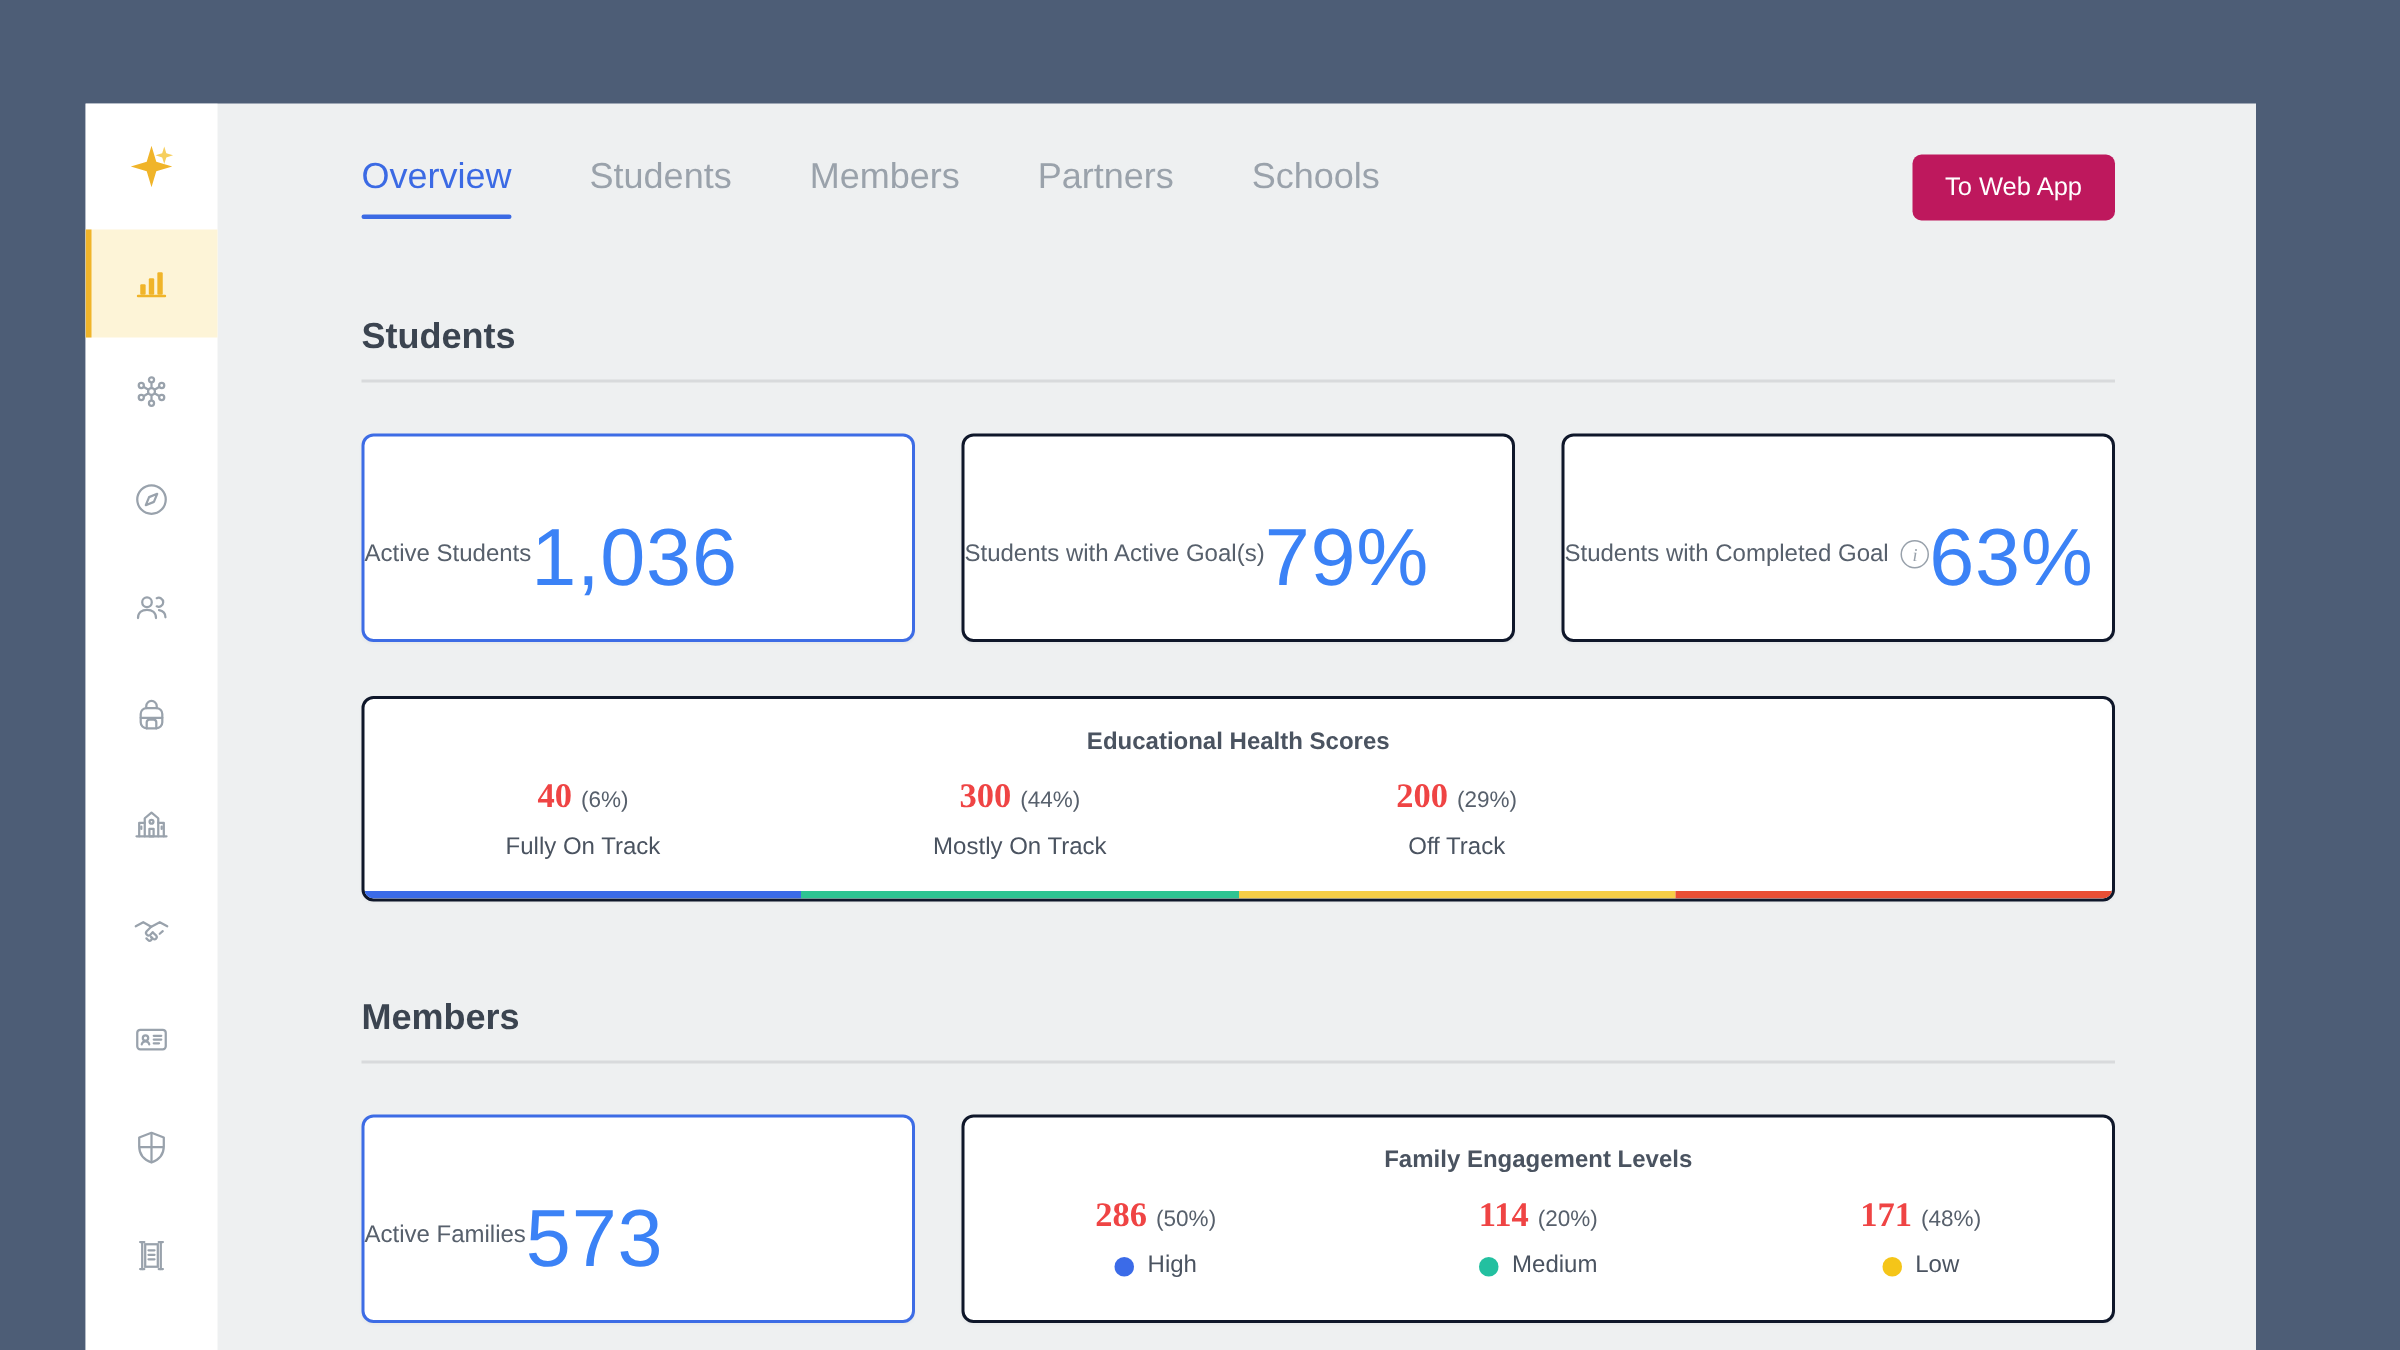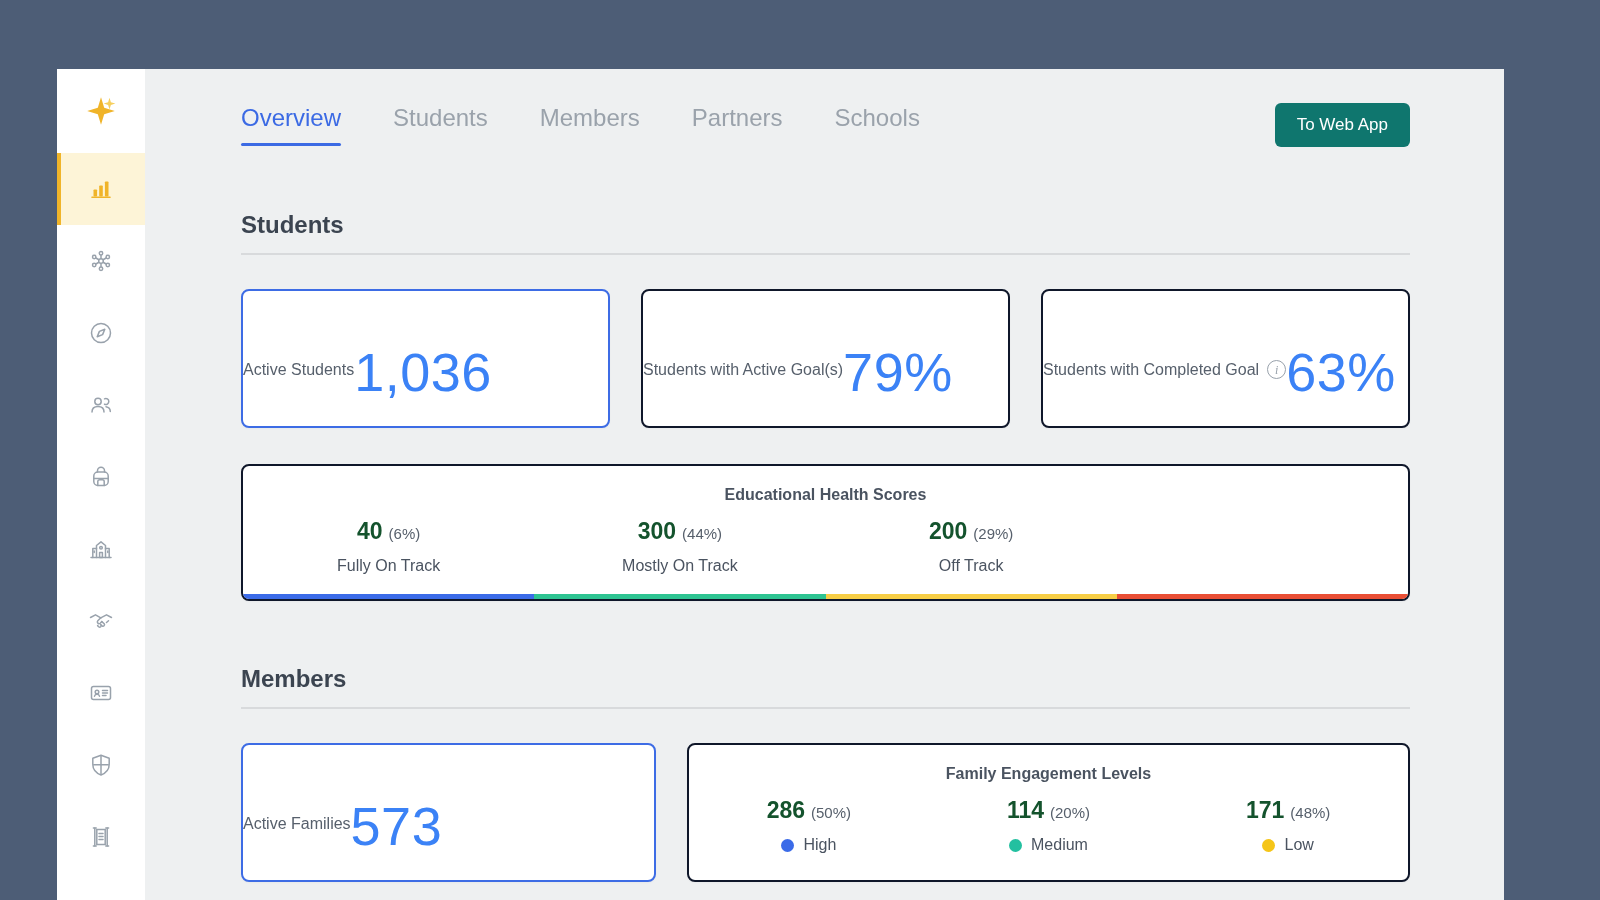--- a/index.html
+++ b/index.html
@@ -35,21 +35,21 @@
   .tab {
     font-size:24px; font-weight:500; color:#9aa2ab;
     position:relative; padding-bottom:14px; cursor:pointer; white-space:nowrap;
   }
   .tab.active { color:#3b6ae4; }
   .tab.active::after {
     content:""; position:absolute; left:0; right:0; bottom:0;
     height:3px; border-radius:2px; background:#3b6ae4;
   }
   .web-app-btn {
-    background:#0f766e; color:#fff; border:none; border-radius:6px;
+    background:#be185d; color:#fff; border:none; border-radius:6px;
     font-size:17px; font-weight:500; padding:12px 22px; cursor:pointer;
     font-family:inherit;
   }
   .section-title { font-size:24px; font-weight:700; color:#3b4450; margin-top:64px; }
   .rule { height:2px; background:#d8dadc; margin-top:14px; }
   
   .cards-3 { display:grid; grid-template-columns:repeat(3,1fr); gap:31px; margin-top:34px; }
   .card {
     background:#fff; border-radius:8px; border:2px solid #0f172a;
     box-shadow:0 1px 2px rgba(0,0,0,0.03);
@@ -65,28 +65,28 @@
     width:19px; height:19px; border-radius:50%; border:1.5px solid #98a1ab;
     color:#98a1ab; font-size:12px; line-height:1;
     display:inline-flex; align-items:center; justify-content:center;
     font-family:"Liberation Serif",serif; font-style:italic; cursor:pointer;
   }
   .wide-card { position:relative; overflow:hidden; padding-top:20px; }
   .health-card { margin-top:36px; height:137px; }
   .card-title { text-align:center; font-size:16px; font-weight:600; color:#4a5360; }
   .health-stats { display:grid; grid-template-columns:repeat(4,1fr); margin-top:14px; }
   .stat { text-align:center; }
-  .stat-value { font-size:23px; font-weight:700; color:#14532d; }
+  .stat-value { font-size:23px; font-weight:700; color:#ef4444;font-family:Liberation Serif, serif; }
   .stat-percent { font-size:15px; font-weight:400; color:#57606c; margin-left:6px; }
   .stat-label { margin-top:12px; font-size:16px; color:#4a5360; }
   .health-bar { position:absolute; left:0; right:0; bottom:0; height:5px; display:flex; }
   .health-bar span { flex:1; }
   
   .members-row { display:flex; gap:31px; margin-top:34px; }
-  .family-card { width:415px; flex:none; }
+  .family-card { width:369px; flex:none; }
   .engagement-card { flex:1; height:139px; }
   .eng-stats { display:grid; grid-template-columns:repeat(3,1fr); margin-top:14px; }
   .dot-row { display:flex; align-items:center; justify-content:center; gap:9px; margin-top:12px; }
   .dot { width:13px; height:13px; border-radius:50%; flex:none; }
   .dot-label { font-size:16px; color:#4a5360; }
 </style>
 </head>
 <body>
 
 <div class="window">

